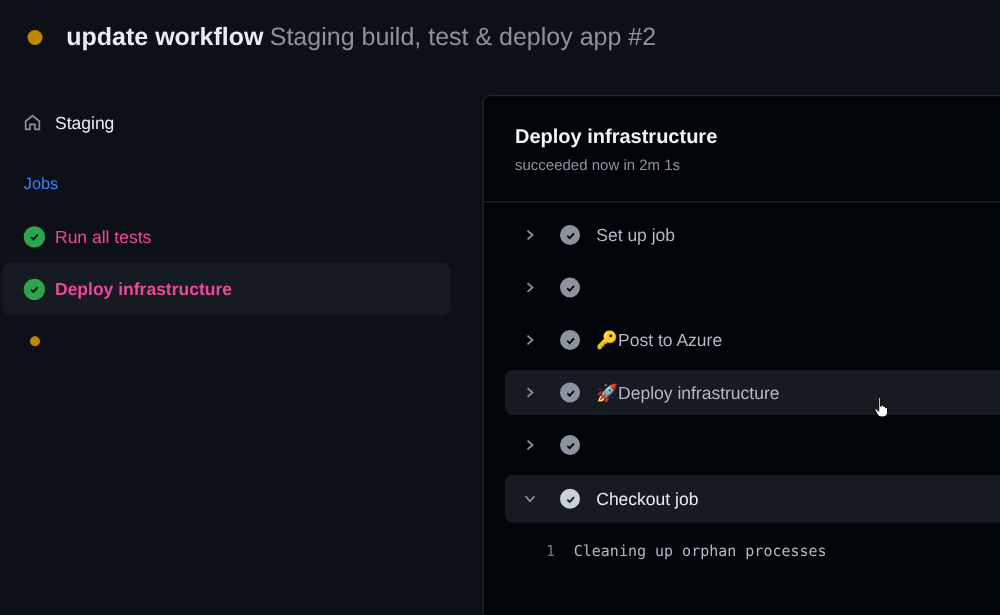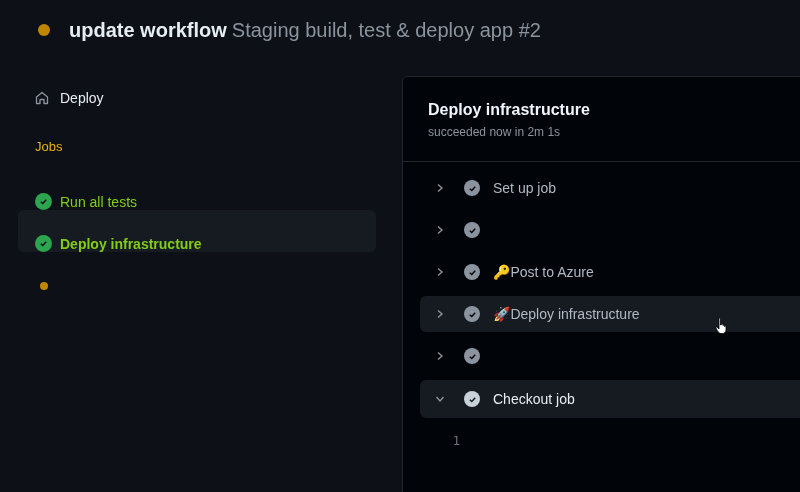--- a/index.html
+++ b/index.html
@@ -2,21 +2,21 @@
 <html><head>
   <meta charset="utf-8">
   <style>
     * { box-sizing: border-box; margin: 0; padding: 0; }
     html, body {
       width: 800px; height: 492px; overflow: hidden;
       background: #0d1117;
       font-family: "Liberation Sans", sans-serif;
       color: #e6edf3;
     }
-    .page { position: relative; width: 780px; height: 492px; margin-left: 16px; }
+    .page { position: relative; width: 780px; height: 492px; }
 
     
     .header {
       position: absolute; left: 0; top: 0; width: 800px; height: 60px;
       display: flex; align-items: center; padding-left: 22px;
     }
     .status-dot {
       width: 12px; height: 12px; border-radius: 50%;
       background: #bf8700; margin-right: 19px;
     }
@@ -26,26 +26,26 @@
 
     
     .sidebar { position: absolute; left: 0; top: 76px; width: 370px; }
     .summary {
       position: absolute; left: 18px; top: 12px; height: 20px;
       display: flex; align-items: center; font-size: 14px; color: #e6edf3;
       cursor: pointer;
     }
     .summary svg { margin-right: 10px; }
     .jobs-label {
-      position: absolute; left: 19px; top: 63px; font-size: 13px; color: #eab308;
+      position: absolute; left: 19px; top: 63px; font-size: 13px; color: #3b82f6;
     }
     .job {
       position: absolute; left: 2px; width: 358px; height: 42px;
-      display: flex; align-items: flex-end; padding-left: 17px;
-      font-size: 14px; color: #84cc16; border-radius: 6px; cursor: pointer;
+      display: flex; align-items: center; padding-left: 17px;
+      font-size: 14px; color: #ec4899; border-radius: 6px; cursor: pointer;
     }
     .job.active { background: #161b22; font-weight: bold; }
     .job .icon-wrap { width: 17px; height: 17px; margin-right: 8px; display: flex; align-items: center; justify-content: center; }
     .check-green {
       width: 17px; height: 17px; border-radius: 50%; background: #2da44e;
       display: flex; align-items: center; justify-content: center;
     }
     .dot-pending { width: 8px; height: 8px; border-radius: 50%; background: #bf8700; }
 
     
@@ -92,21 +92,21 @@
     <span class="title">
       <span class="bold">update workflow</span><span class="rest">Staging build, test &amp; deploy app #2</span>
     </span>
   </div>
 
   <div class="sidebar">
     <a class="summary">
       <svg width="16" height="16" viewBox="0 0 16 16" fill="none" stroke="#8b949e" stroke-width="1.3">
         <path d="M2.5 7 L8 2.5 L13.5 7 V13.5 H10 V9.5 H6 V13.5 H2.5 Z" stroke-linejoin="round"></path>
       </svg>
-      <span>Deploy</span>
+      <span>Staging</span>
     </a>
     <div class="jobs-label">Jobs</div>
 
     <a class="job" style="top:92px">
       <span class="icon-wrap">
           <span class="check-green">
         <svg width="9" height="9" viewBox="0 0 10 10">
               <path d="M2 5.2 L4.2 7.3 L8 3" stroke="#0d1117" stroke-width="1.6" fill="none"></path>
             </svg>
       </span>
@@ -211,20 +211,21 @@
         </span>
       <span class="check">
           <svg width="9" height="9" viewBox="0 0 10 10">
             <path d="M2 5.2 L4.2 7.3 L8 3" stroke="#161b22" stroke-width="1.6" fill="none"></path>
           </svg>
         </span>
       <span>Checkout job</span>
     </div>
     <div class="log-line" style="top:434px">
       <span class="log-num">1</span>
+      <span>Cleaning up orphan processes</span>
     </div>
   </div>
 
   <svg class="cursor" width="14" height="18" viewBox="0 0 14 18">
     <path d="M4 1.5 C4 0.8 5.5 0.8 5.5 1.5 V8 L6.5 7.5 C6.5 6.8 8 6.8 8 7.5 V8.5 C8 7.8 9.5 7.8 9.5 8.5 V9.5 C9.5 8.8 11 8.8 11 9.5 V13 C11 15 9.5 16.5 7.5 16.5 H6 C4.5 16.5 3.5 15.5 2.5 14 L1 11 C0.6 10.3 1.6 9.6 2.2 10.2 L4 12 Z" fill="#ffffff" stroke="#000" stroke-width="0.8"></path>
   </svg>
 
 </div>
 
 </body></html>

